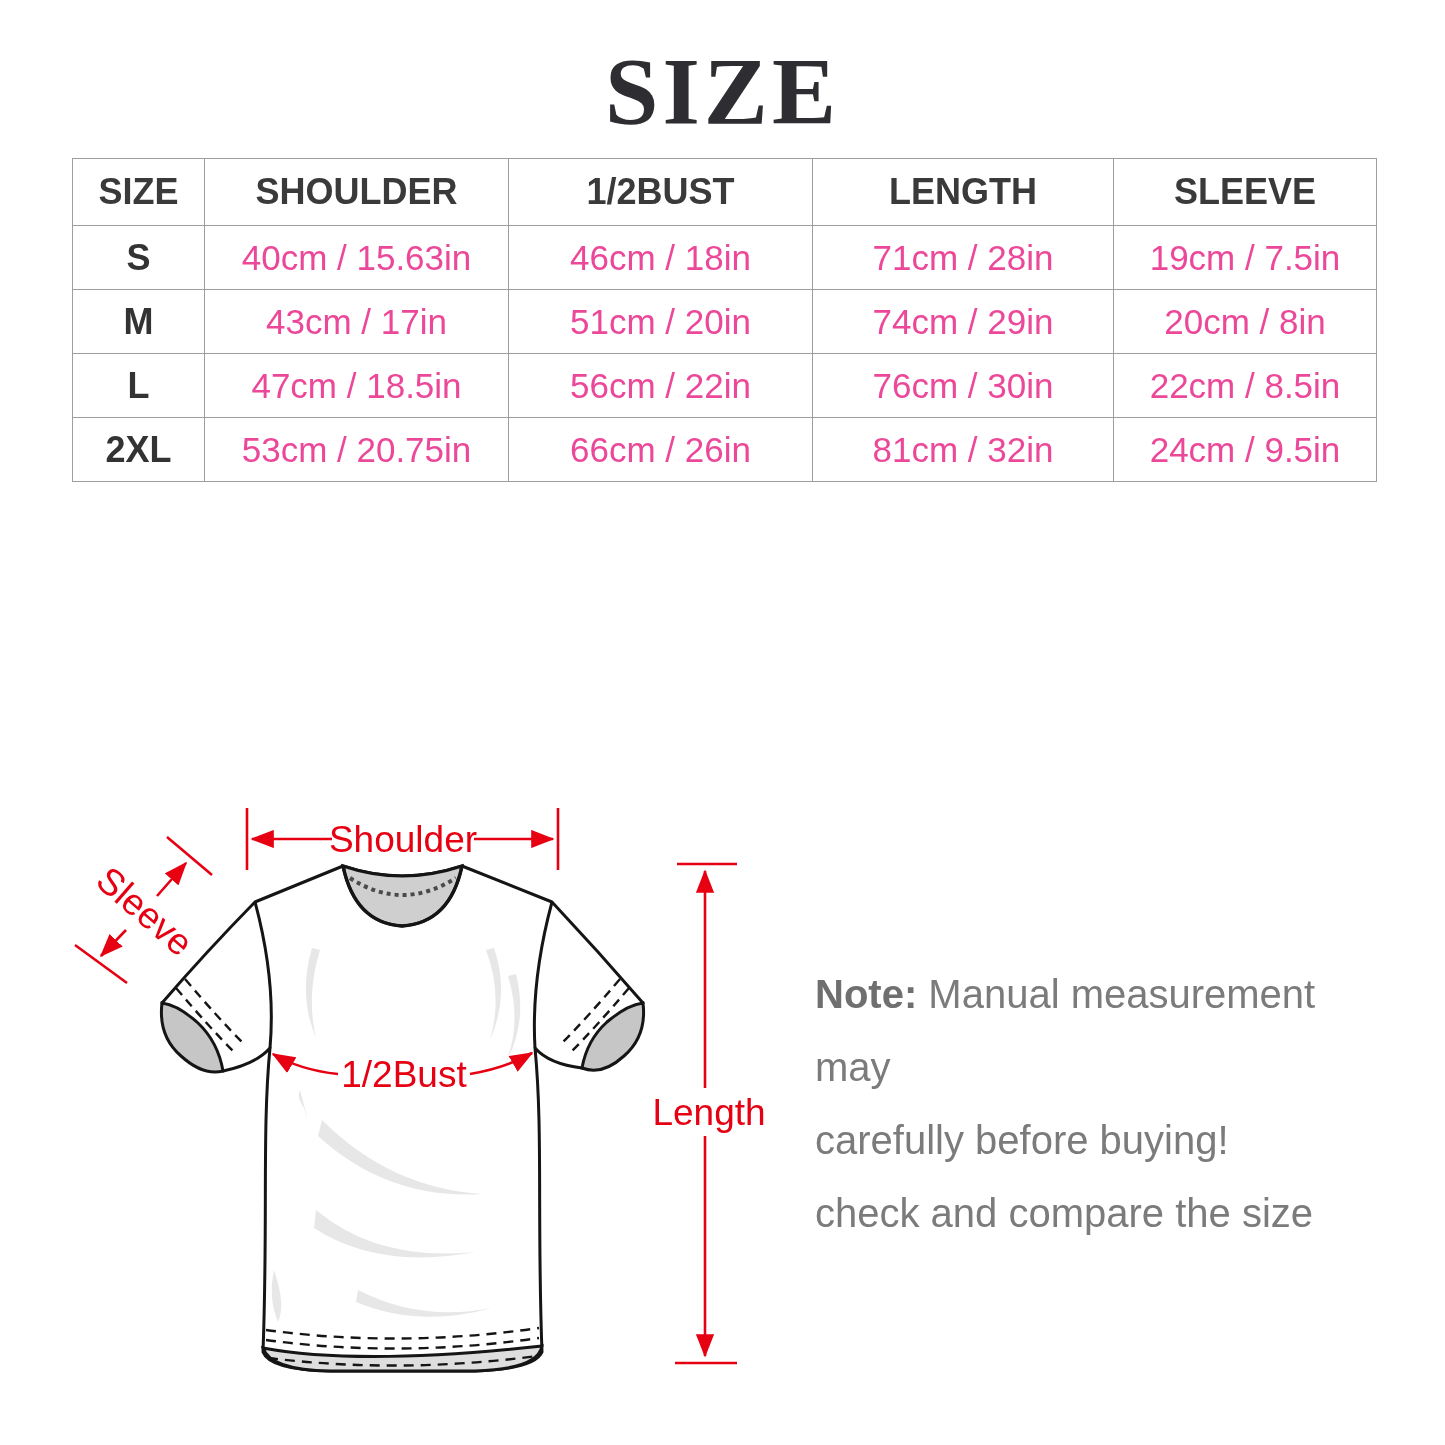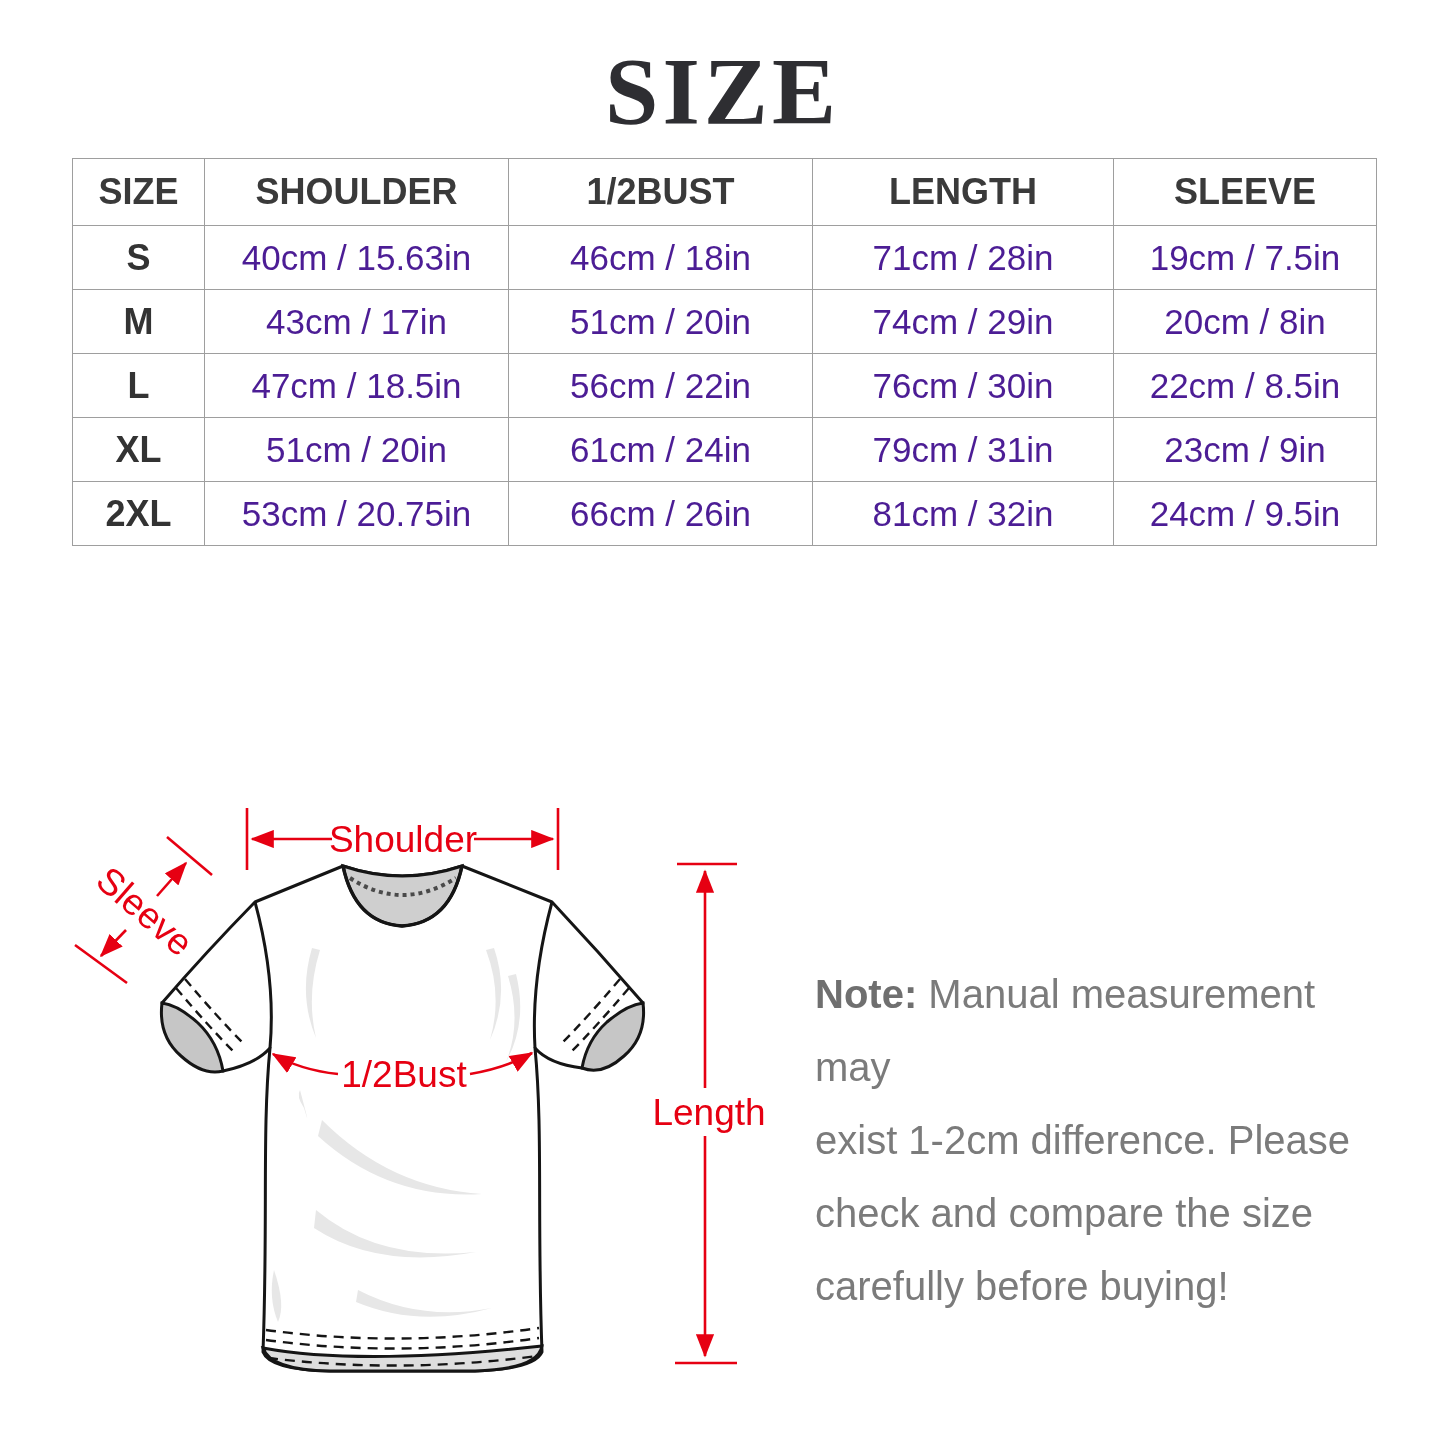--- a/index.html
+++ b/index.html
@@ -36,21 +36,21 @@
   }
   table.size-table th {
     height:67px;
     font-size:36px;
     font-weight:bold;
     color:#3a3a3a;
   }
   table.size-table td {
     height:64px;
     font-size:35px;
-    color:#4c1d95;
+    color:#ec4899;
   }
   table.size-table td.size-col {
     font-weight:bold;
     font-size:36px;
     color:#333333;
   }
 
   
   svg.diagram { position:absolute; left:60px; top:790px; }
   .red-label {
@@ -103,27 +103,20 @@
         <td>51cm / 20in</td>
         <td>74cm / 29in</td>
         <td>20cm / 8in</td>
       </tr>
       <tr>
         <td class="size-col">L</td>
         <td>47cm / 18.5in</td>
         <td>56cm / 22in</td>
         <td>76cm / 30in</td>
         <td>22cm / 8.5in</td>
-      </tr>
-      <tr>
-        <td class="size-col">XL</td>
-        <td>51cm / 20in</td>
-        <td>61cm / 24in</td>
-        <td>79cm / 31in</td>
-        <td>23cm / 9in</td>
       </tr>
       <tr>
         <td class="size-col">2XL</td>
         <td>53cm / 20.75in</td>
         <td>66cm / 26in</td>
         <td>81cm / 32in</td>
         <td>24cm / 9.5in</td>
       </tr>
     </tbody>
 </table>
@@ -214,16 +207,15 @@
       <line x1="615" y1="573" x2="677" y2="573" stroke-width="2.6"></line>
       <path d="M645,298 L645,81" fill="none" stroke-width="2.6" marker-end="url(#arr)"></path>
       <path d="M645,346 L645,566" fill="none" stroke-width="2.6" marker-end="url(#arr)"></path>
       <text x="649" y="335" text-anchor="middle" stroke="none" class="red-label">Length</text>
     </g>
   </g>
 </svg>
 
 <div class="note">
   <div><b>Note:</b> <span>Manual measurement may</span></div>
-  <div>exist 1-2cm difference. Please</div>
+  <div>carefully before buying!</div>
   <div>check and compare the size</div>
-  <div>carefully before buying!</div>
 </div>
 
 </body></html>

